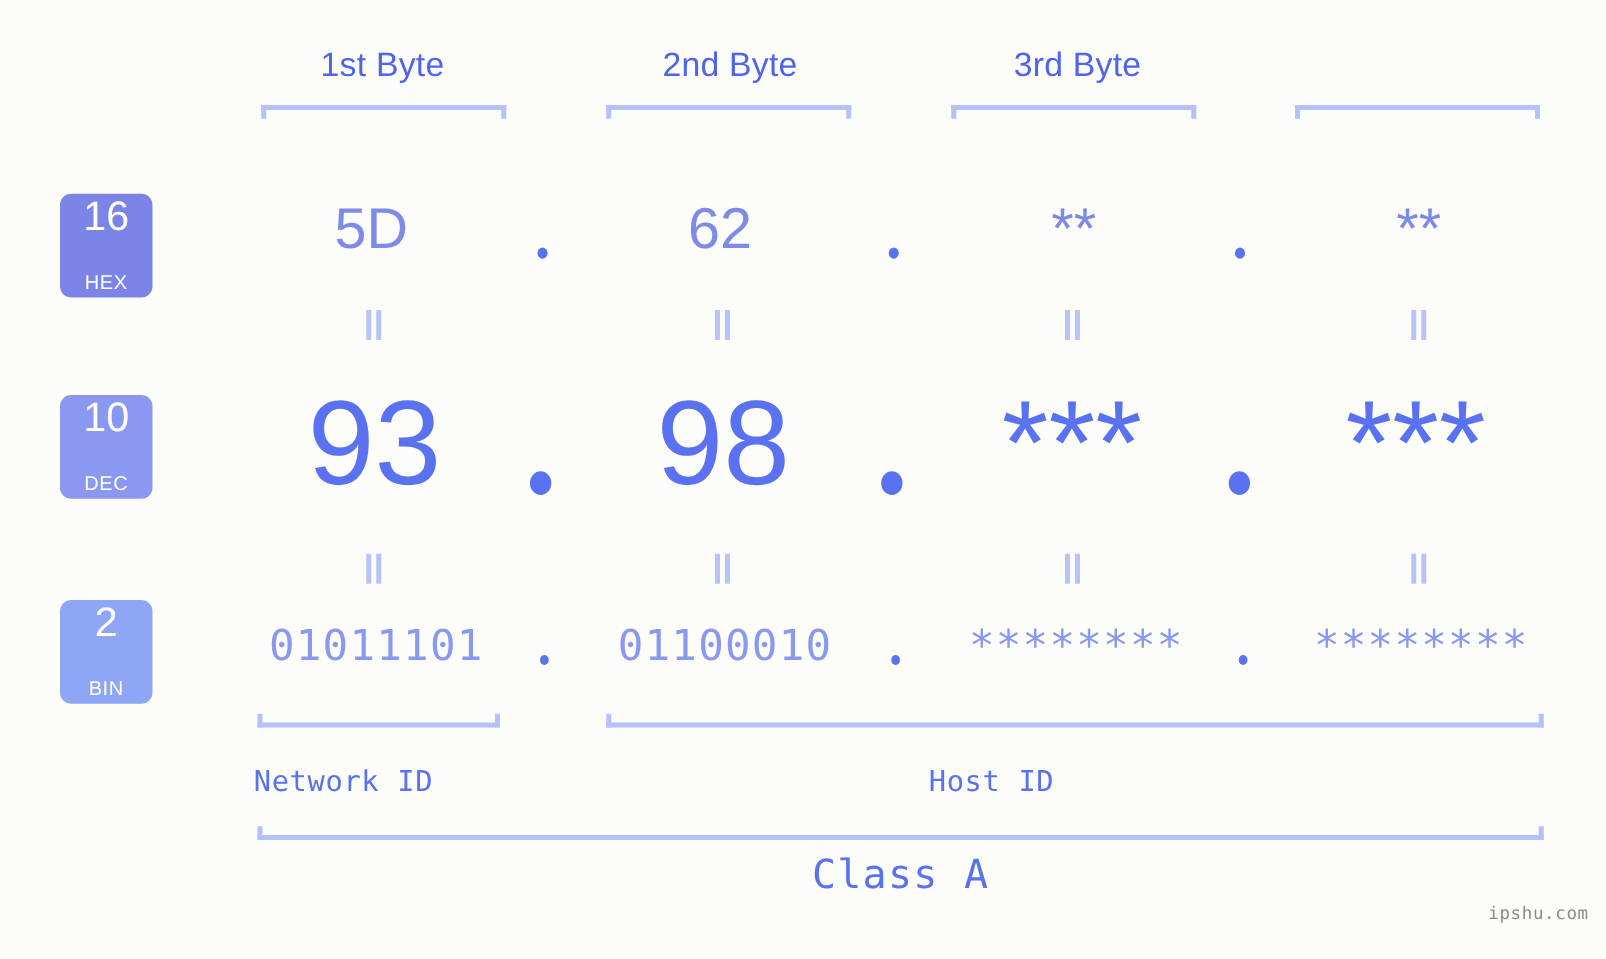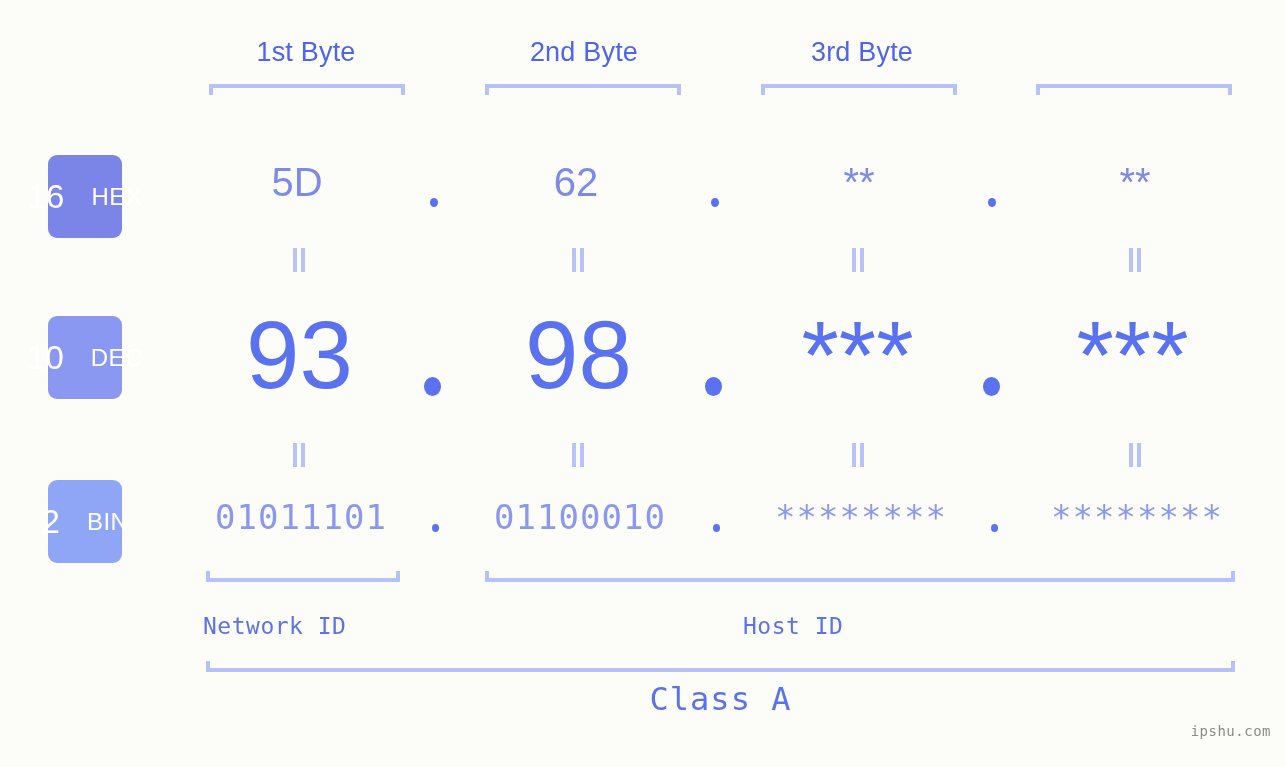--- a/index.html
+++ b/index.html
@@ -55,51 +55,51 @@
   
   .base-badge {
     position: absolute;
     left: 48px;
     width: 74px;
     border-radius: 9px;
     color: #ffffff;
     text-align: center;
     box-sizing: border-box;
     display: flex;
-    flex-direction: row;
+    flex-direction: column;
     align-items: center;
     justify-content: center;
     font-family: "Liberation Sans", sans-serif;
     gap: 27px;
   }
   .base-badge .num {
     font-size: 33px;
     line-height: 33px;
     font-weight: 400;
   }
   .base-badge .nm {
-    font-size: 24px;
+    font-size: 16px;
     line-height: 22px;
     font-weight: 400;
     letter-spacing: 0.5px;
   }
   #badge-hex { top: 155px; height: 83px; background: #7b85e8; }
   #badge-dec { top: 316px; height: 83px; background: #8a98f2; }
   #badge-bin { top: 480px; height: 83px; background: #8fa6f7; }
 
   
   .val {
     position: absolute;
     text-align: center;
     white-space: nowrap;
     color: #7d8ae8;
   }
   .row-hex .val {
     top: 152px;
-    font-size: 40px;
+    font-size: 46px;
     line-height: 60px;
     color: #7d8ae8;
     font-family: "Liberation Sans", sans-serif;
   }
   .row-dec .val {
     top: 300px;
     font-size: 96px;
     line-height: 110px;
     color: #5a72ef;
     font-family: "Liberation Sans", sans-serif;

